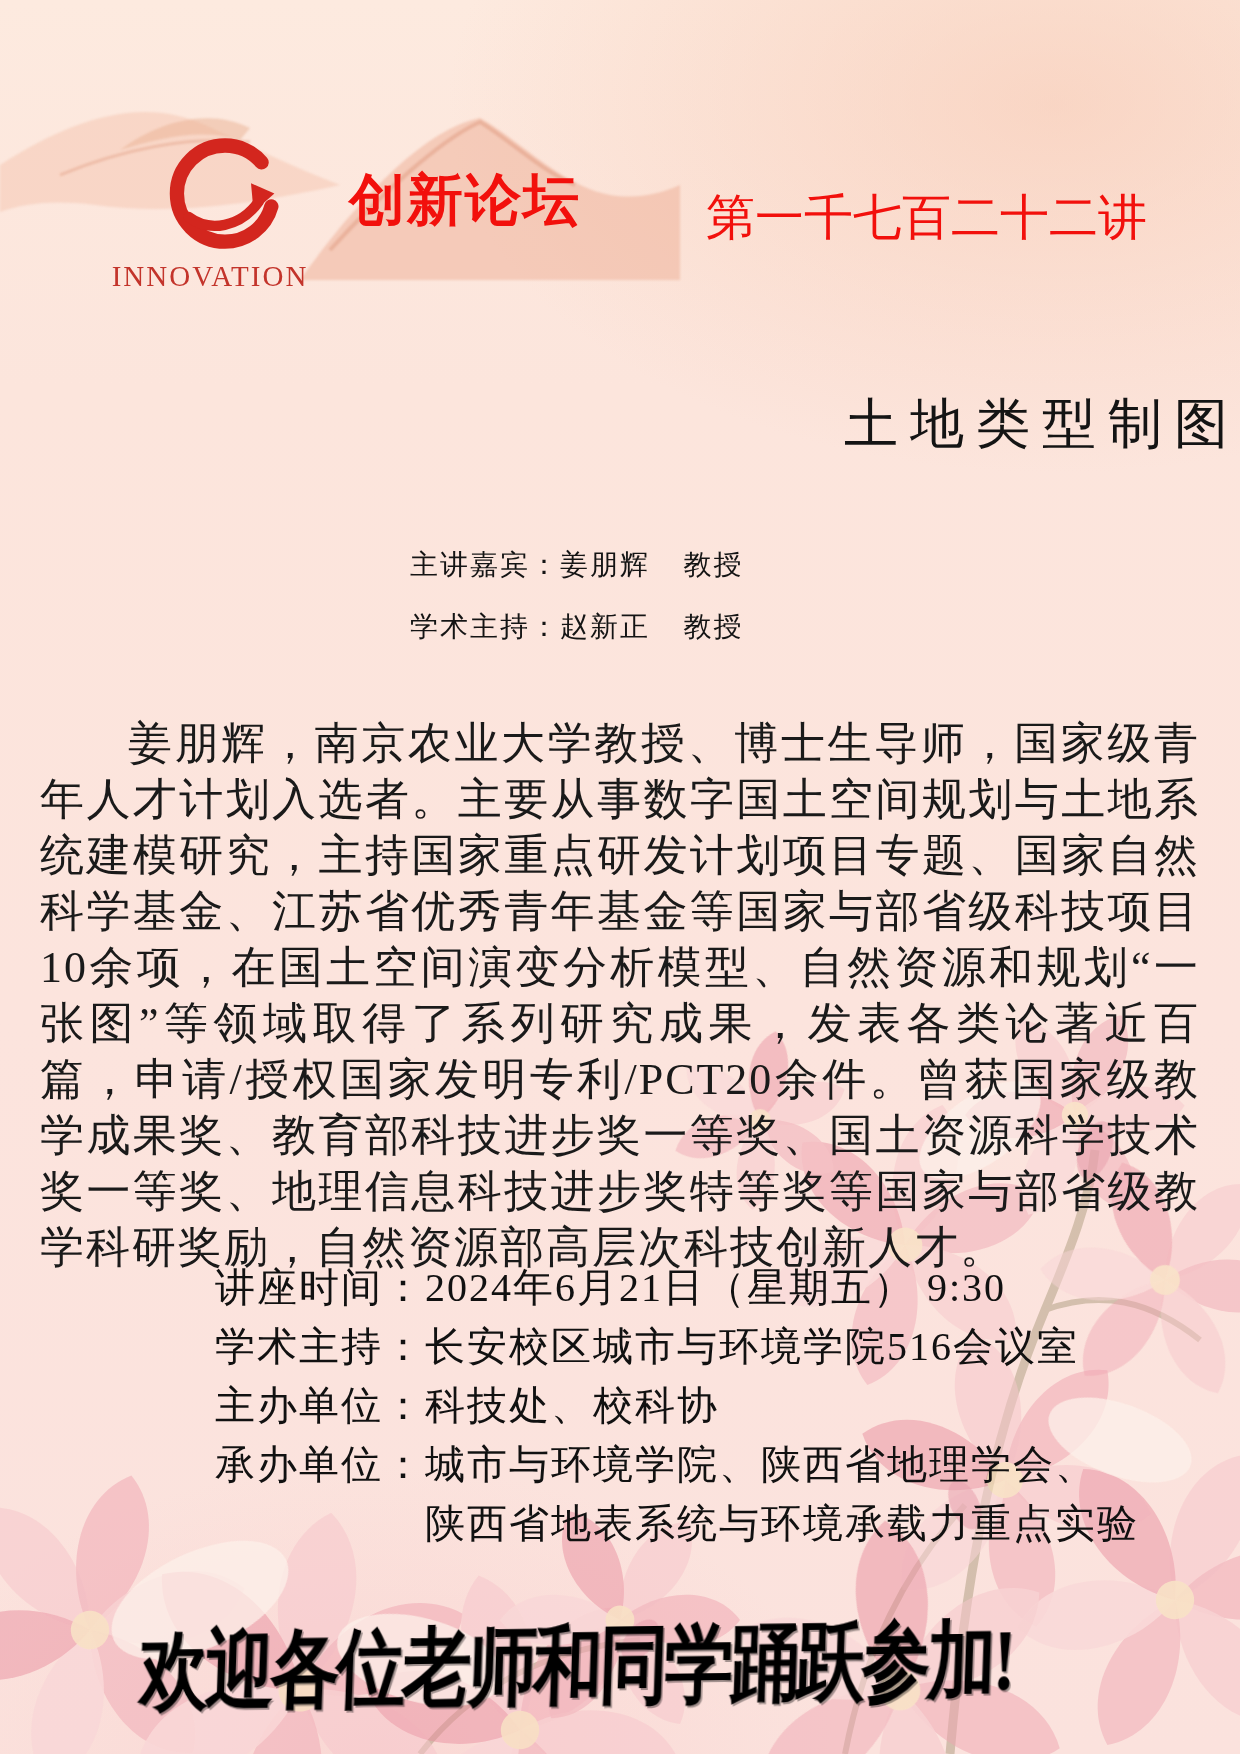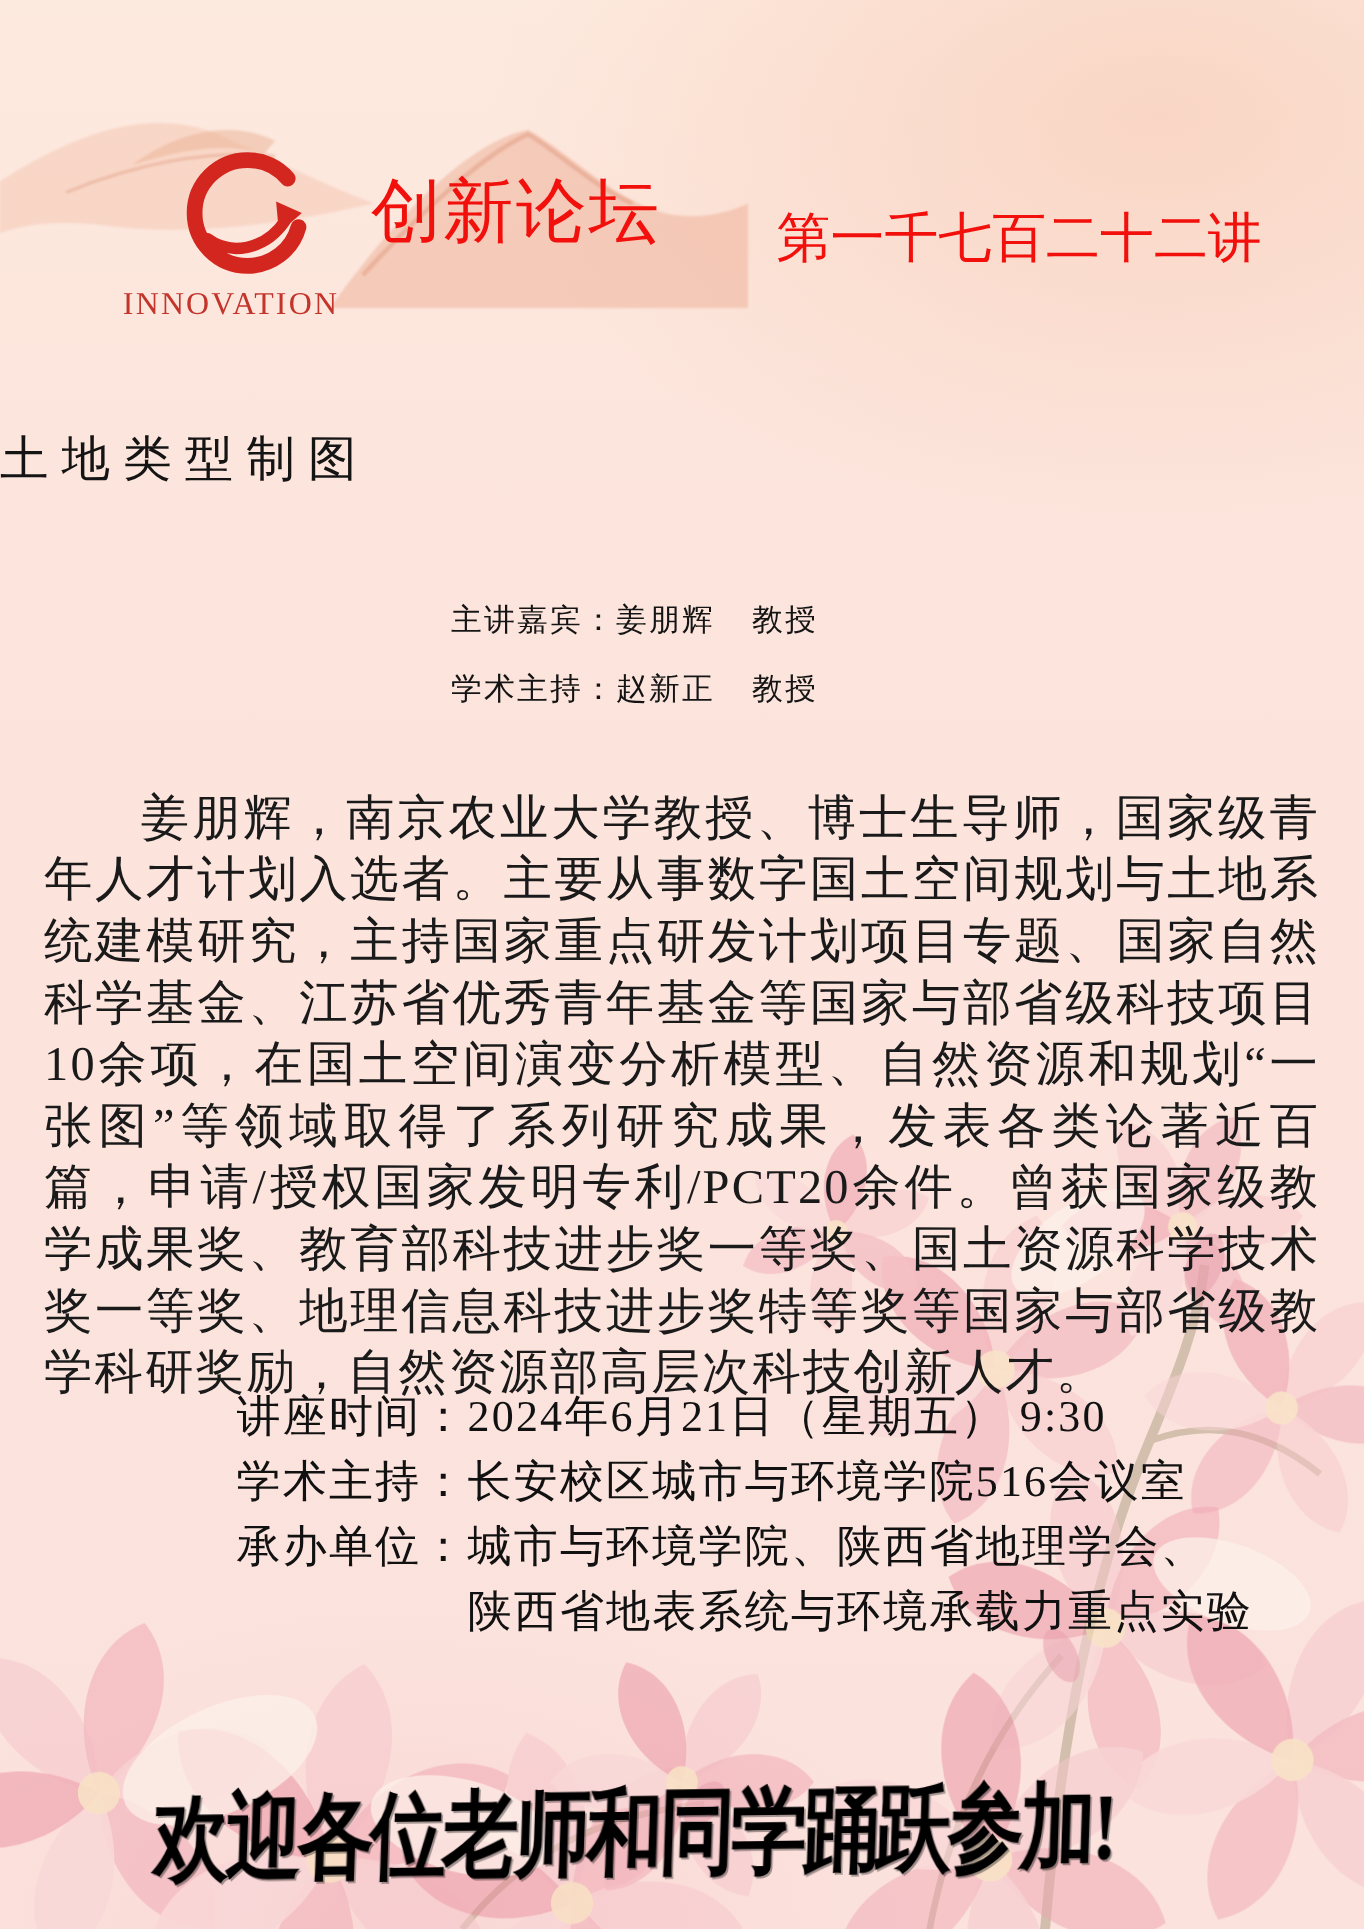--- a/index.html
+++ b/index.html
@@ -10,29 +10,29 @@
       radial-gradient(ellipse 70% 30% at 85% 6%, rgba(246,198,175,.55), rgba(246,198,175,0) 70%),
       radial-gradient(ellipse 50% 22% at 30% 100%, rgba(248,205,203,.5), rgba(248,205,203,0) 75%),
       linear-gradient(180deg,#fdeadf 0%,#fce5dc 22%,#fce4dd 58%,#fbe2dd 100%);
   }
   svg.layer{position:absolute;left:0;top:0;pointer-events:none;}
   .mountains{left:560px;top:0;filter:blur(1px);}
   
   .logo-mark{position:absolute;left:158px;top:126px;width:134px;height:130px;}
   .logo-word{position:absolute;left:92px;top:260px;width:236px;text-align:center;
     color:#c3342b;font-size:29px;letter-spacing:2px;font-family:"Liberation Serif","DejaVu Serif",serif;}
-  .forum-title{position:absolute;left:333px;top:150px;margin:4px;color:#f2100c;
-    font-family:"Liberation Sans","DejaVu Sans",sans-serif;font-weight:normal;
-    font-size:64px;letter-spacing:2px;line-height:1.2;}
+  .forum-title{position:absolute;left:333px;top:150px;margin:16px;color:#f2100c;
+    font-family:"Liberation Sans","DejaVu Sans",sans-serif;font-weight:bold;
+    font-size:56px;letter-spacing:2px;line-height:1.2;}
   .lecture-no{position:absolute;left:706px;top:188px;color:#f2100c;
     font-family:"Liberation Sans","DejaVu Sans",sans-serif;font-weight:normal;
     font-size:49px;letter-spacing:0px;line-height:1.2;}
   
-  .talk-title{position:absolute;left:0;top:388px;width:1240px;margin:0;text-align:left;
-    color:#141414;font-size:44px;font-weight:normal;letter-spacing:12px;}
+  .talk-title{position:absolute;left:0;top:388px;width:1240px;margin:0;text-align:right;
+    color:#141414;font-size:54px;font-weight:normal;letter-spacing:12px;}
   
   .people{position:absolute;left:410px;top:534px;color:#141414;font-size:28px;line-height:62px;letter-spacing:2px;}
   .person-title{margin-left:1.2em;}
   
   .bio{position:absolute;left:40px;top:716px;width:1160px;margin:0;color:#1a1a1a;
     font-size:44px;line-height:56px;letter-spacing:2px;
     text-align:justify;text-align-last:left;text-indent:2em;}
   
   .details{position:absolute;left:215px;top:1258px;color:#111;font-size:40px;line-height:59px;letter-spacing:2px;font-family:Liberation Serif, serif;}
   .detail-row{white-space:nowrap;}
@@ -137,20 +137,23 @@
   <p class="bio">姜朋辉，南京农业大学教授、博士生导师，国家级青年人才计划入选者。主要从事数字国土空间规划与土地系统建模研究，主持国家重点研发计划项目专题、国家自然科学基金、江苏省优秀青年基金等国家与部省级科技项目10余项，在国土空间演变分析模型、自然资源和规划“一张图”等领域取得了系列研究成果，发表各类论著近百篇，申请/授权国家发明专利/PCT20余件。曾获国家级教学成果奖、教育部科技进步奖一等奖、国土资源科学技术奖一等奖、地理信息科技进步奖特等奖等国家与部省级教学科研奖励，自然资源部高层次科技创新人才。</p>
 
   <div class="details">
     <div class="detail-row">
       <span class="dl">讲座时间：</span><span class="dv">2024年6月21日（星期五）  9:30</span>
     </div>
     <div class="detail-row">
       <span class="dl">学术主持：</span><span class="dv">长安校区城市与环境学院516会议室</span>
     </div>
     <div class="detail-row">
+      <span class="dl">主办单位：</span><span class="dv">科技处、校科协</span>
+    </div>
+    <div class="detail-row">
       <span class="dl">承办单位：</span><span class="dv">城市与环境学院、陕西省地理学会、</span>
     </div>
     <div class="detail-row cont">
       <span class="dl"></span><span class="dv">陕西省地表系统与环境承载力重点实验</span>
     </div>
   </div>
 
   <div class="footer">欢迎各位老师和同学踊跃参加!</div>
 
 </div>

